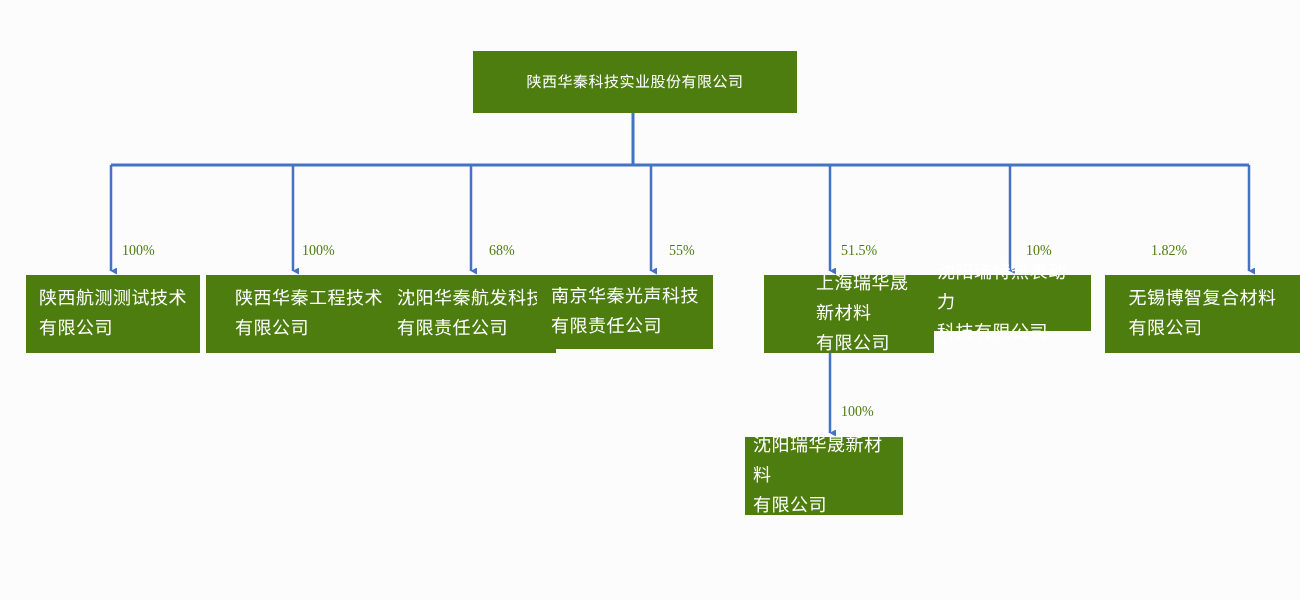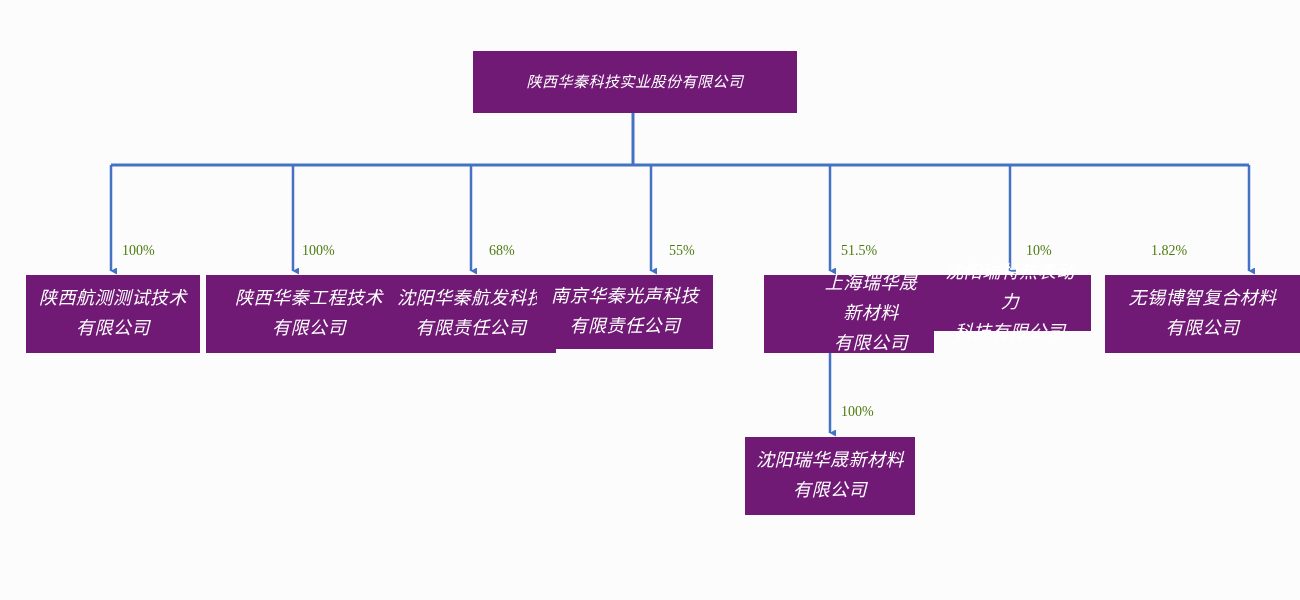--- a/index.html
+++ b/index.html
@@ -23,30 +23,28 @@
     position: absolute;
     left: 0;
     top: 0;
     width: 1300px;
     height: 600px;
     pointer-events: none;
   }
   .node {
     position: absolute;
     box-sizing: border-box;
-    background: #701a75;
+    background: #4d7c0f;
     color: #ffffff;
     display: flex;
     align-items: center;
     justify-content: center;
-    text-align: center;
     line-height: 1.65;
     letter-spacing: 0.5px;
     font-weight: 400;
-    font-style: italic;
   }
   .node-label {
     display: block;
     padding: 0 8px;
     white-space: pre-line;
   }
   .node-root {
     font-size: 15px;
   }
   .node-child {
@@ -124,19 +122,19 @@
 科技有限公司</span>
   </div>
   <div class="edge-label" id="edgelabel-child-6" style="left: 1026px; top: 243px;">10%</div>
 
   <div class="node node-child" id="node-child-7" style="left: 1105px; top: 275px; width: 195px; height: 78px;">
     <span class="node-label">无锡博智复合材料
 有限公司</span>
   </div>
   <div class="edge-label" id="edgelabel-child-7" style="left: 1151px; top: 243px;">1.82%</div>
 
-  <div class="node node-child" id="node-grandchild-1" style="left: 745px; top: 437px; width: 170px; height: 78px;">
+  <div class="node node-child" id="node-grandchild-1" style="left: 745px; top: 437px; width: 158px; height: 78px;">
     <span class="node-label">沈阳瑞华晟新材料
 有限公司</span>
   </div>
   <div class="edge-label" id="edgelabel-grandchild-1" style="left: 841px; top: 404px;">100%</div>
 
 </div>
 
 </body></html>

